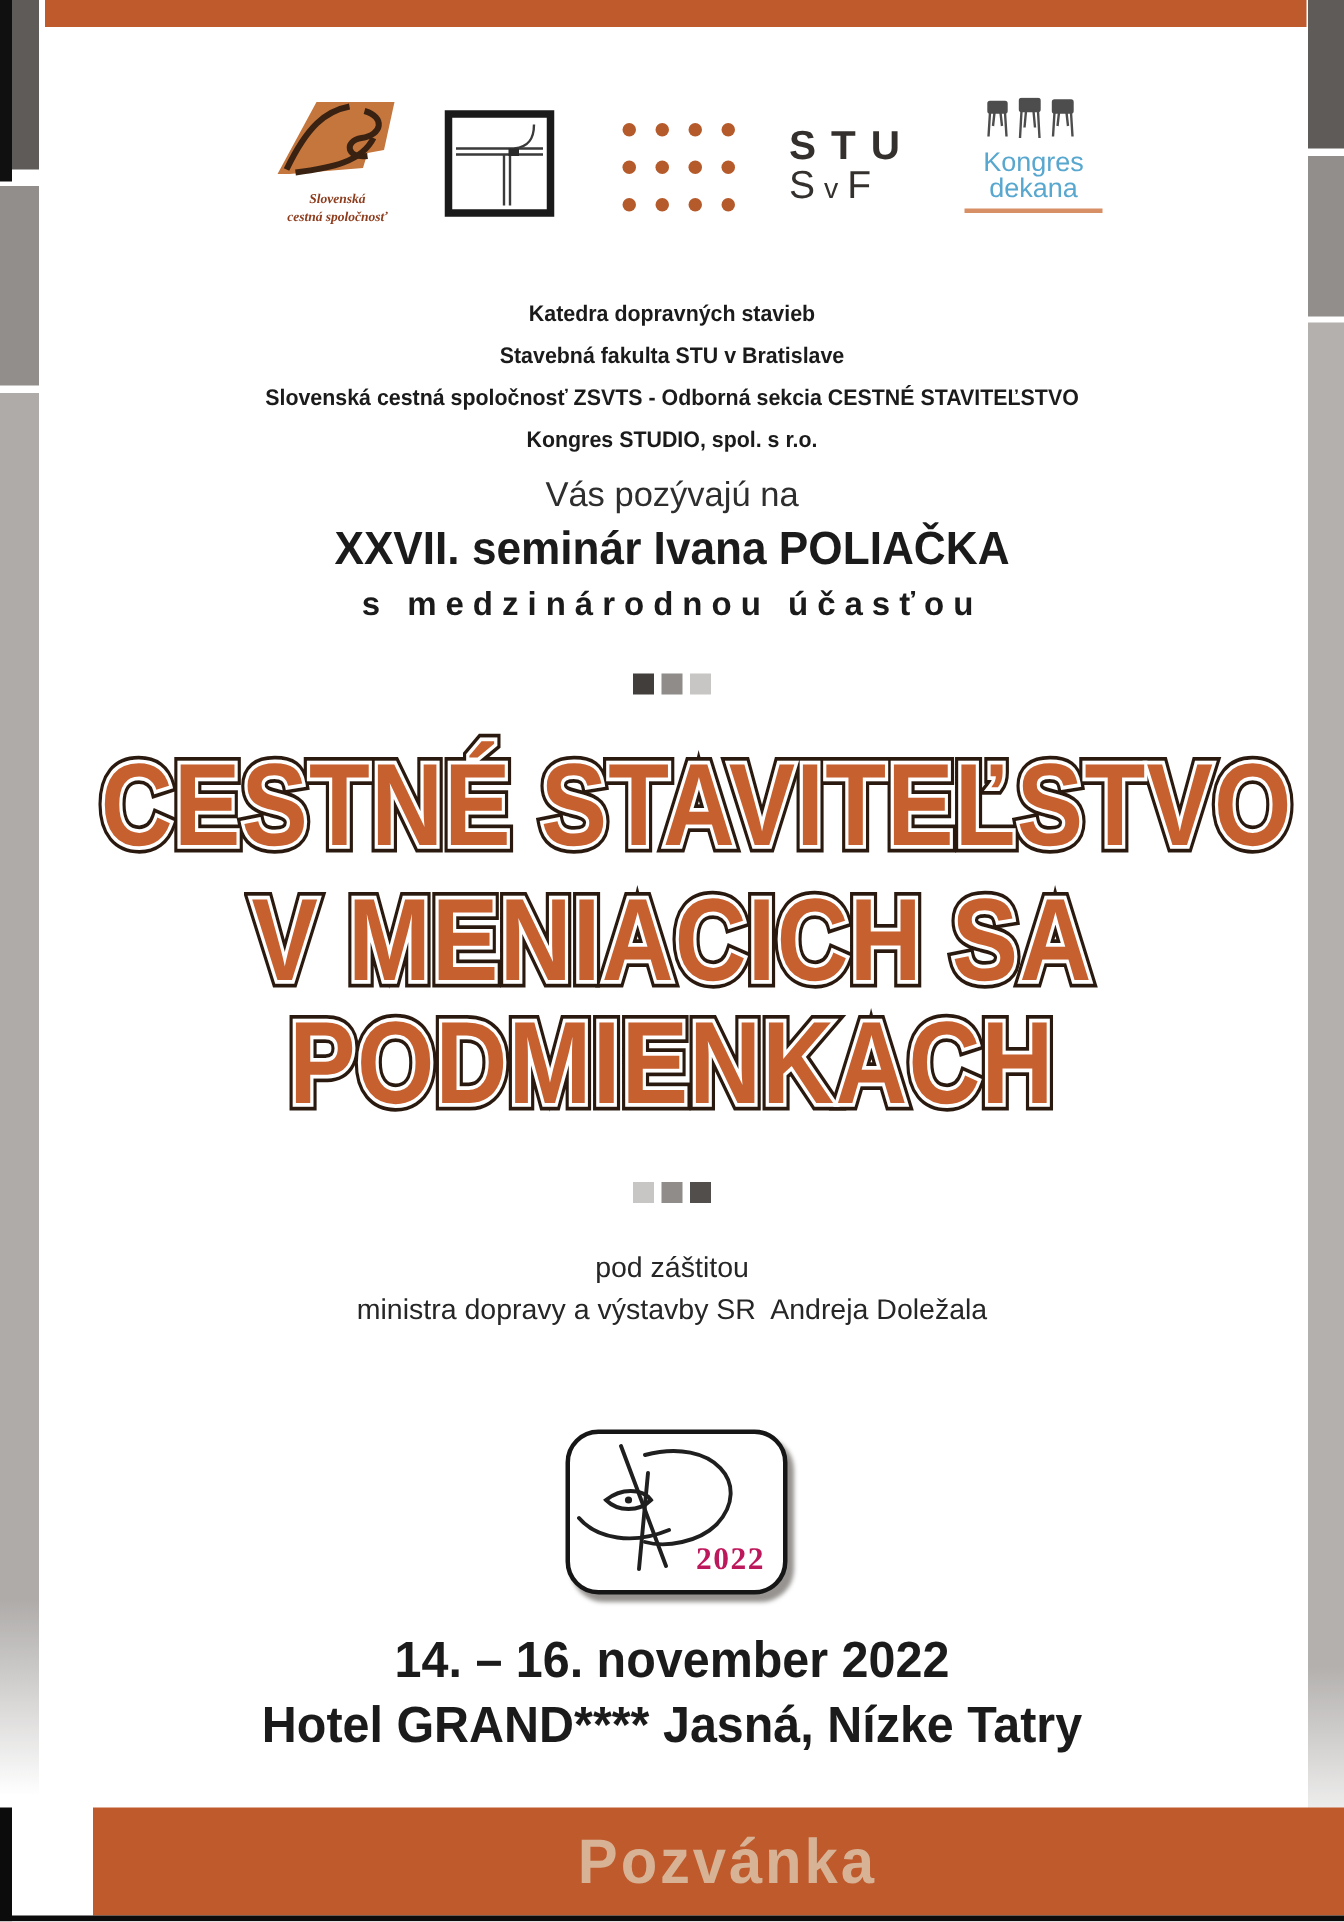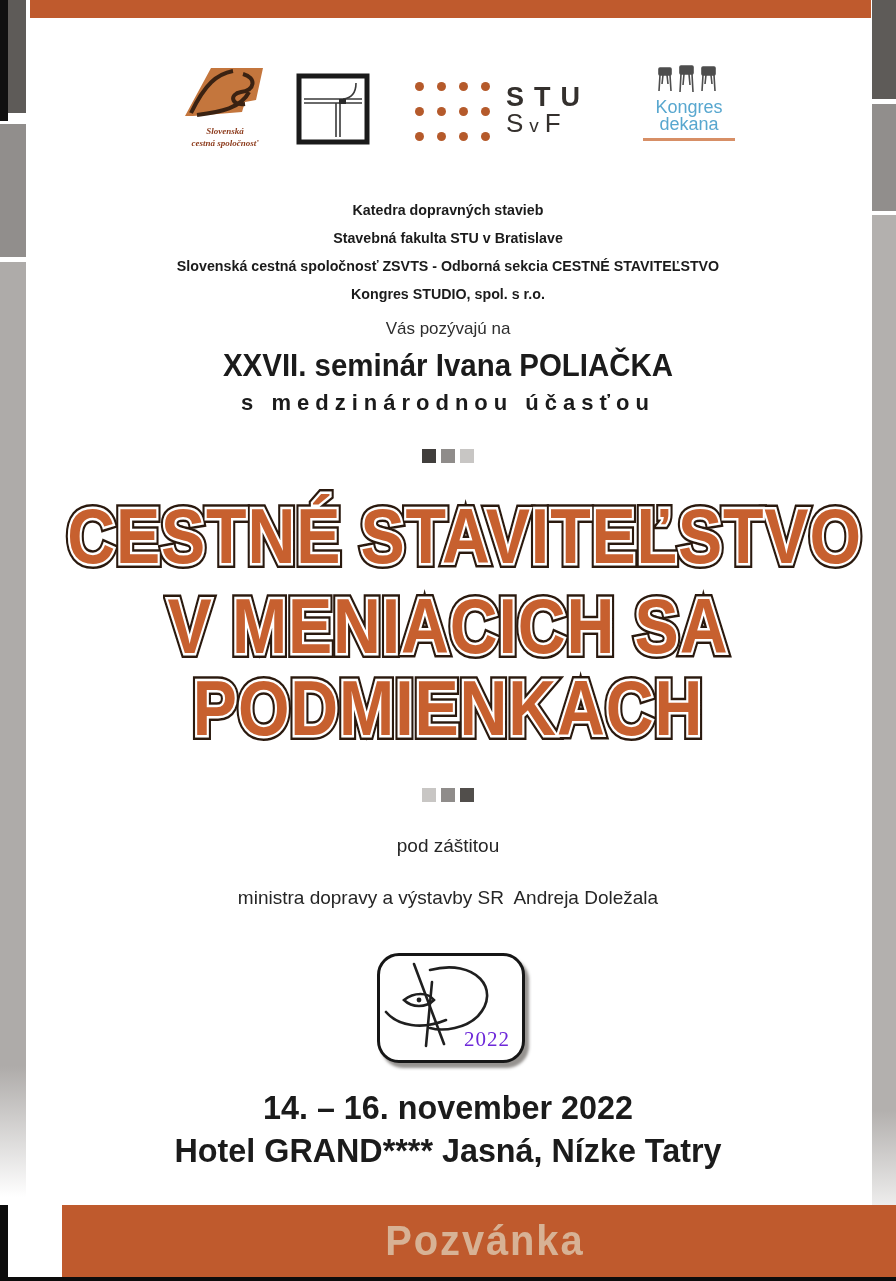--- a/index.html
+++ b/index.html
@@ -28,37 +28,37 @@
   
   .logos{position:absolute;left:0;top:60px;width:896px;height:115px;}
   .logo-scs{position:absolute;left:179px;top:6px;width:92px;text-align:center;}
   .logo-scs .caption{font-family:"Liberation Serif",serif;font-style:italic;font-weight:bold;
     font-size:9px;line-height:10px;color:#8d3c1d;margin-top:2px;}
   .logo-kds{position:absolute;left:296px;top:13px;width:74px;height:72px;}
   .logo-stu{position:absolute;left:415px;top:22px;display:flex;align-items:center;gap:16px;}
   .stu-dots{display:grid;grid-template-columns:repeat(4,9px);grid-template-rows:repeat(3,9px);
     column-gap:13px;row-gap:16px;}
   .stu-dots i{width:9px;height:9px;border-radius:50%;background:var(--stu-dot,#b55a2b);}
-  .stu-text{color:#34302d;line-height:26px;}
+  .stu-text{color:#34302d;line-height:26px;margin-left:20px;}
   .stu-acr{font-weight:bold;font-size:27px;letter-spacing:10px;}
   .stu-svf{font-size:26px;letter-spacing:6px;font-weight:normal;}
   .stu-svf .small{font-size:19px;}
   .logo-kongres{position:absolute;left:630px;top:5px;width:118px;text-align:center;}
   .kongres-words{color:var(--kongres-blue,#58a7cf);line-height:21px;font-size:18px;}
   .kongres-w2{margin-top:-4px;}
   .kongres-tagline{margin:3px auto 0;width:92px;height:3px;background:#c96a33;opacity:.75;}
 
   
   .org-lines{position:absolute;left:0;top:196px;width:896px;text-align:center;
     font-weight:bold;font-size:15px;line-height:28px;color:#1b1b1b;}
   .org-lines div{white-space:nowrap;transform:scaleX(0.95);}
 
   
   .invite{position:absolute;left:0;top:318px;width:896px;text-align:center;color:#2e2e2e;}
-  .invite-lead{font-size:17px;line-height:22px;}
+  .invite-lead{font-size:23px;line-height:22px;}
   .invite-title{font-weight:bold;font-size:31px;line-height:38px;margin-top:7px;color:#1b1b1b;
     white-space:nowrap;transform:scaleX(0.95);}
   .invite-sub{font-weight:bold;font-size:22px;letter-spacing:6px;margin-top:5px;color:#1b1b1b;}
 
   
   .sq-row{position:absolute;left:0;width:896px;display:flex;justify-content:center;gap:5px;}
   .sq-row.r1{top:449px;}
   .sq-row.r2{top:788px;}
   .sq-row i{width:14px;height:14px;}
 
@@ -67,28 +67,28 @@
     font-size:78px;line-height:80px;letter-spacing:1px;white-space:nowrap;transform:scaleX(0.85);}
   .outline-line .layer{position:absolute;left:0;top:0;width:100%;}
   .outline-line .back{-webkit-text-stroke:10px var(--title-outline,#2a190e);color:var(--title-outline,#2a190e);}
   .outline-line .mid{-webkit-text-stroke:5px #ffffff;color:#ffffff;}
   .outline-line .front{position:relative;color:var(--title-fill,#c7602f);}
   .tl1{top:496px;} .tl2{top:586px;} .tl3{top:668px;}
 
   
   .patronage{position:absolute;left:0;top:832px;width:896px;text-align:center;
     font-size:19px;line-height:28px;color:#262626;}
-  .pre{white-space:pre;margin-top:24px;}
+  .pre{white-space:pre;}
 
   
   .badge{position:absolute;left:377px;top:953px;width:142px;height:104px;background:#fff;
     border:3px solid #161616;border-radius:22px;box-shadow:4px 5px 3px rgba(45,40,34,.5);}
   .badge svg{position:absolute;left:0;top:0;}
   .badge-year{position:absolute;right:12px;bottom:8px;font-family:"Liberation Serif",serif;
-    font-weight:normal;font-size:21px;color:#6d28d9;letter-spacing:1px;}
+    font-weight:bold;font-size:21px;color:#be185d;letter-spacing:1px;}
 
   
   .event{position:absolute;left:0;top:1086px;width:896px;text-align:center;
     font-weight:bold;font-size:34px;line-height:43px;color:#1b1b1b;}
   .event div{white-space:nowrap;transform:scaleX(0.95);}
 </style>
 </head>
 <body>
 
 <div class="page">

